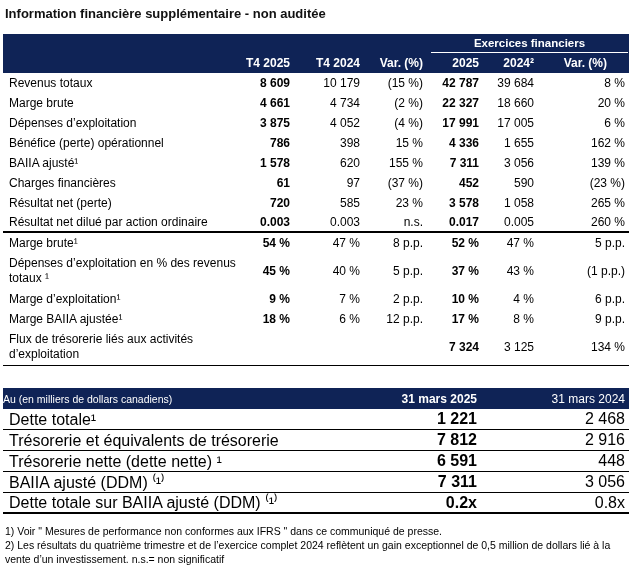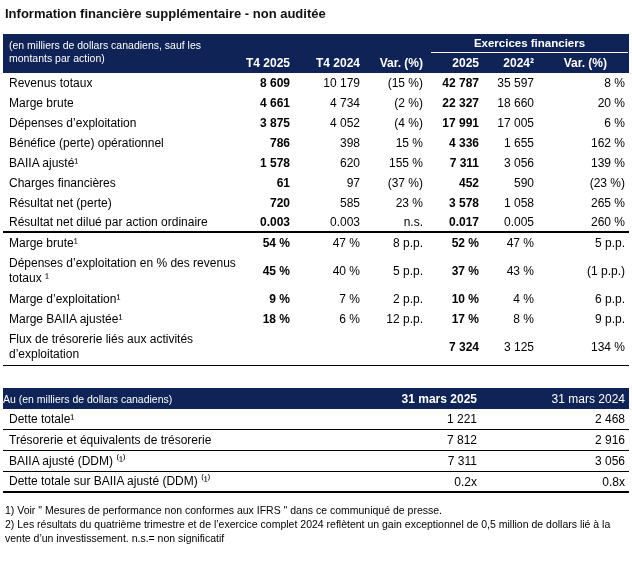--- a/index.html
+++ b/index.html
@@ -53,56 +53,55 @@
   .t2-header {
     display:grid; grid-template-columns:327px 156px 143px;
     height:21px; align-items:center;
     background:var(--navy); color:#fff;
   }
   .t2-header .u { font-size:10.5px; }
   .t2-header .c { text-align:right; font-size:12px; padding-right:4px; }
   .t2-header .c.b { font-weight:700; padding-right:9px; }
   .t2-row {
     display:grid; grid-template-columns:327px 156px 143px;
-    height:21px; align-items:center; font-size:12px;
+    height:21px; align-items:center; font-size:16px;
     border-bottom:1px solid #000;
   }
   .t2-row .num { padding-right:4px; }
-  .t2-row .num.first { padding-right:9px; font-weight:400; }
+  .t2-row .num.first { padding-right:9px; font-weight:700; }
   .t2-row.last { border-bottom:2px solid #000; }
 
   
   .footnotes { margin-top:10px; font-size:10.5px; line-height:14px; padding-left:2px; }
 </style>
 </head>
 <body>
 
 <div class="page">
 
   <div class="title">Information financière supplémentaire - non auditée</div>
 
   <div class="t1">
     <div class="t1-header">
-      <div class="h-left">(en milliers de dollars canadiens, sauf les montants par action)</div>
       <div class="h-group">Exercices financiers</div>
       <div class="h-col h-c1">T4 2025</div>
       <div class="h-col h-c2">T4 2024</div>
       <div class="h-col h-c3">Var. (%)</div>
       <div class="h-col h-c4">2025</div>
       <div class="h-col h-c5">2024²</div>
       <div class="h-col h-c6">Var. (%)</div>
     </div>
 
     <div class="t1-row">
       <div class="lbl">Revenus totaux</div>
       <div class="num strong">8 609</div>
       <div class="num">10 179</div>
       <div class="num">(15 %)</div>
       <div class="num strong">42 787</div>
-      <div class="num">35 597</div>
+      <div class="num">39 684</div>
       <div class="num">8 %</div>
     </div>
 
     <div class="t1-row">
       <div class="lbl">Marge brute</div>
       <div class="num strong">4 661</div>
       <div class="num">4 734</div>
       <div class="num">(2 %)</div>
       <div class="num strong">22 327</div>
       <div class="num">18 660</div>
@@ -232,20 +231,25 @@
       <div class="num first">1 221</div>
       <div class="num">2 468</div>
     </div>
 
     <div class="t2-row">
       <div class="lbl">Trésorerie et équivalents de trésorerie</div>
       <div class="num first">7 812</div>
       <div class="num">2 916</div>
     </div>
 
+    <div class="t2-row">
+      <div class="lbl">Trésorerie nette (dette nette) ¹</div>
+      <div class="num first">6 591</div>
+      <div class="num">448</div>
+    </div>
 
     <div class="t2-row">
       <div class="lbl">BAIIA ajusté (DDM) ⁽¹⁾</div>
       <div class="num first">7 311</div>
       <div class="num">3 056</div>
     </div>
 
     <div class="t2-row last">
       <div class="lbl">Dette totale sur BAIIA ajusté (DDM) ⁽¹⁾</div>
       <div class="num first">0.2x</div>

